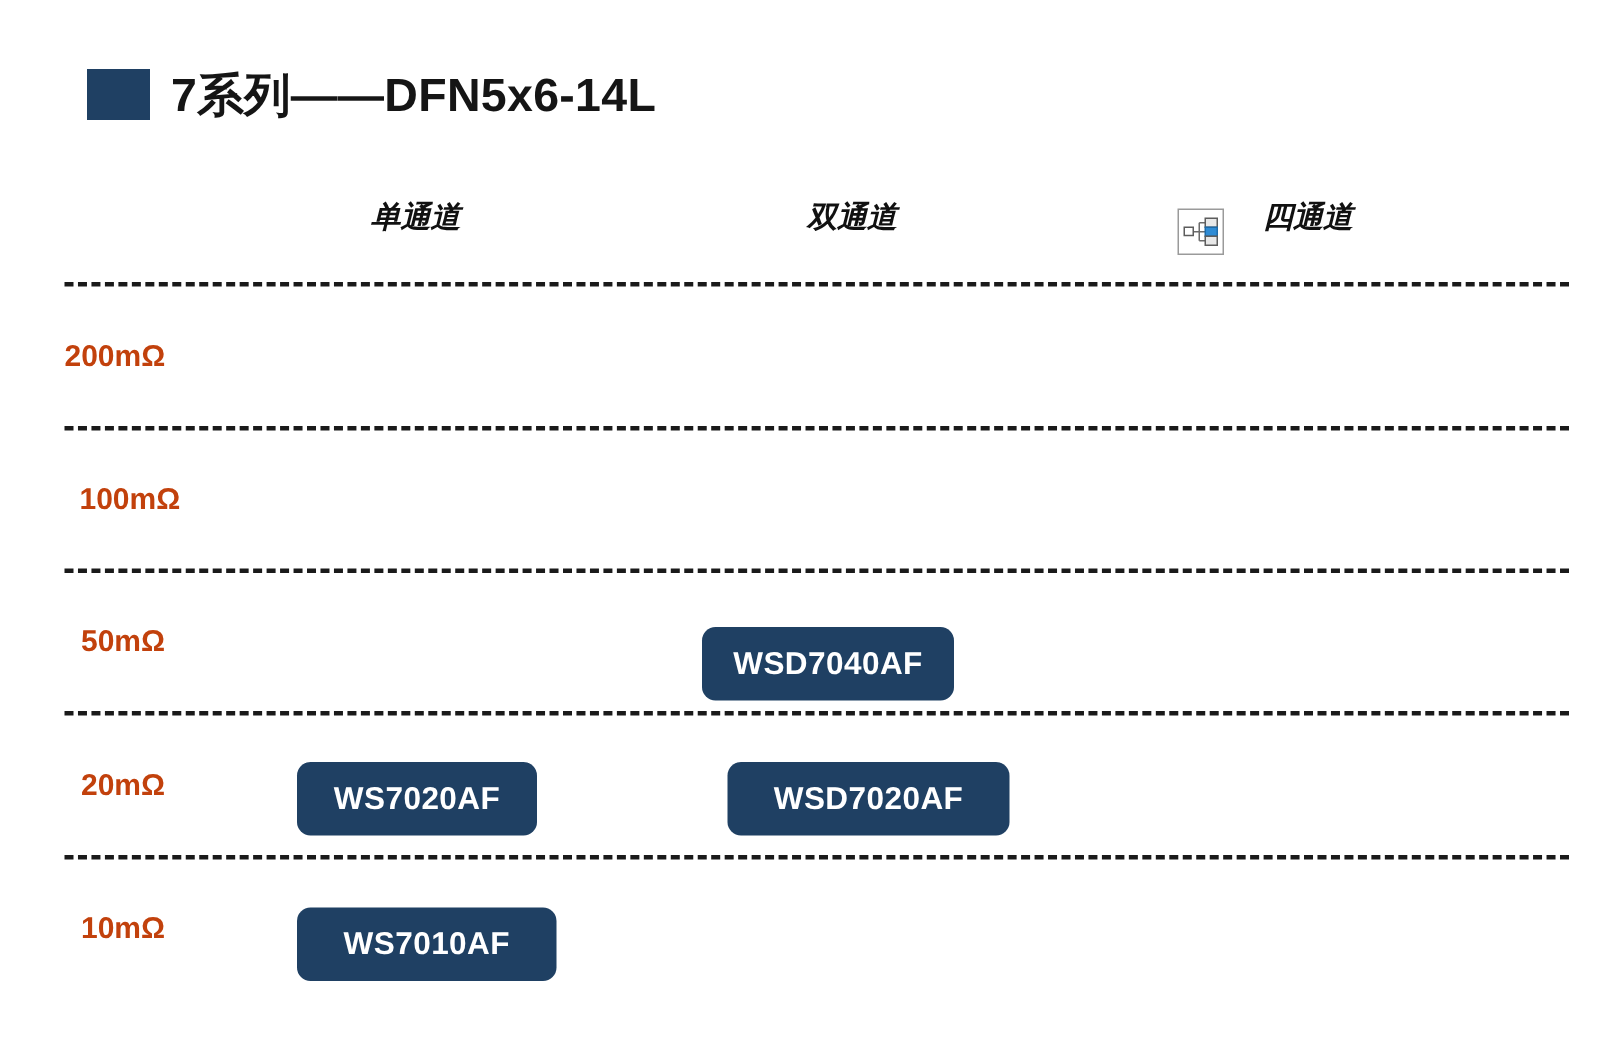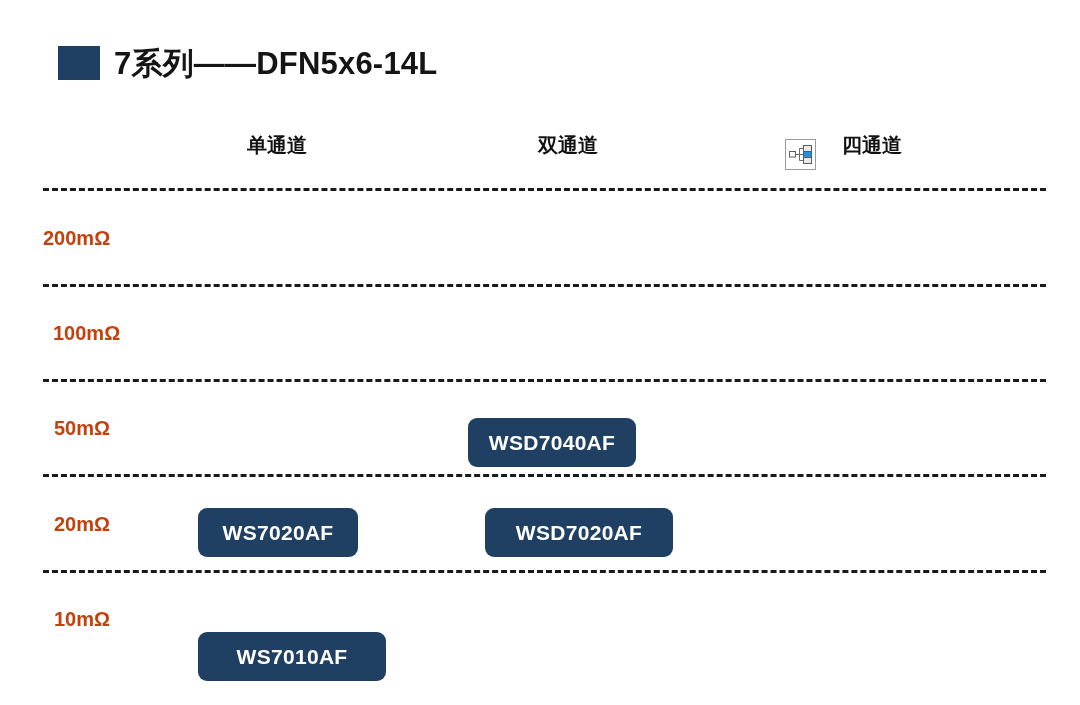--- a/index.html
+++ b/index.html
@@ -50,20 +50,21 @@
   .col-header {
     position: absolute;
     top: 132px;
     font-size: 20px;
     font-weight: bold;
     color: #111111;
     white-space: nowrap;
     text-align: center;
     transform: translateX(-50%);
     line-height: 26px;
+    font-style: italic;
   }
   .col-header.c1 { left: 277px; }
   .col-header.c2 { left: 568px; }
   .col-header.c3 { left: 872px; }
 
   
   .smart-icon {
     position: absolute;
     left: 785px;
     top: 139px;
@@ -151,15 +152,15 @@
 
   <div class="row-label" style="left:43px; top:228px">200mΩ</div>
   <div class="row-label" style="left:53px; top:323px">100mΩ</div>
   <div class="row-label" style="left:54px; top:418px">50mΩ</div>
   <div class="row-label" style="left:54px; top:514px">20mΩ</div>
   <div class="row-label" style="left:54px; top:609px">10mΩ</div>
 
   <div class="chip" style="left:468px; top:418px; width:168px">WSD7040AF</div>
   <div class="chip" style="left:198px; top:508px; width:160px">WS7020AF</div>
   <div class="chip" style="left:485px; top:508px; width:188px">WSD7020AF</div>
-  <div class="chip" style="left:198px; top:632px; width:188px">WS7010AF</div>
+  <div class="chip" style="left:198px; top:605px; width:173px">WS7010AF</div>
 
 </div>
 
 </body></html>

